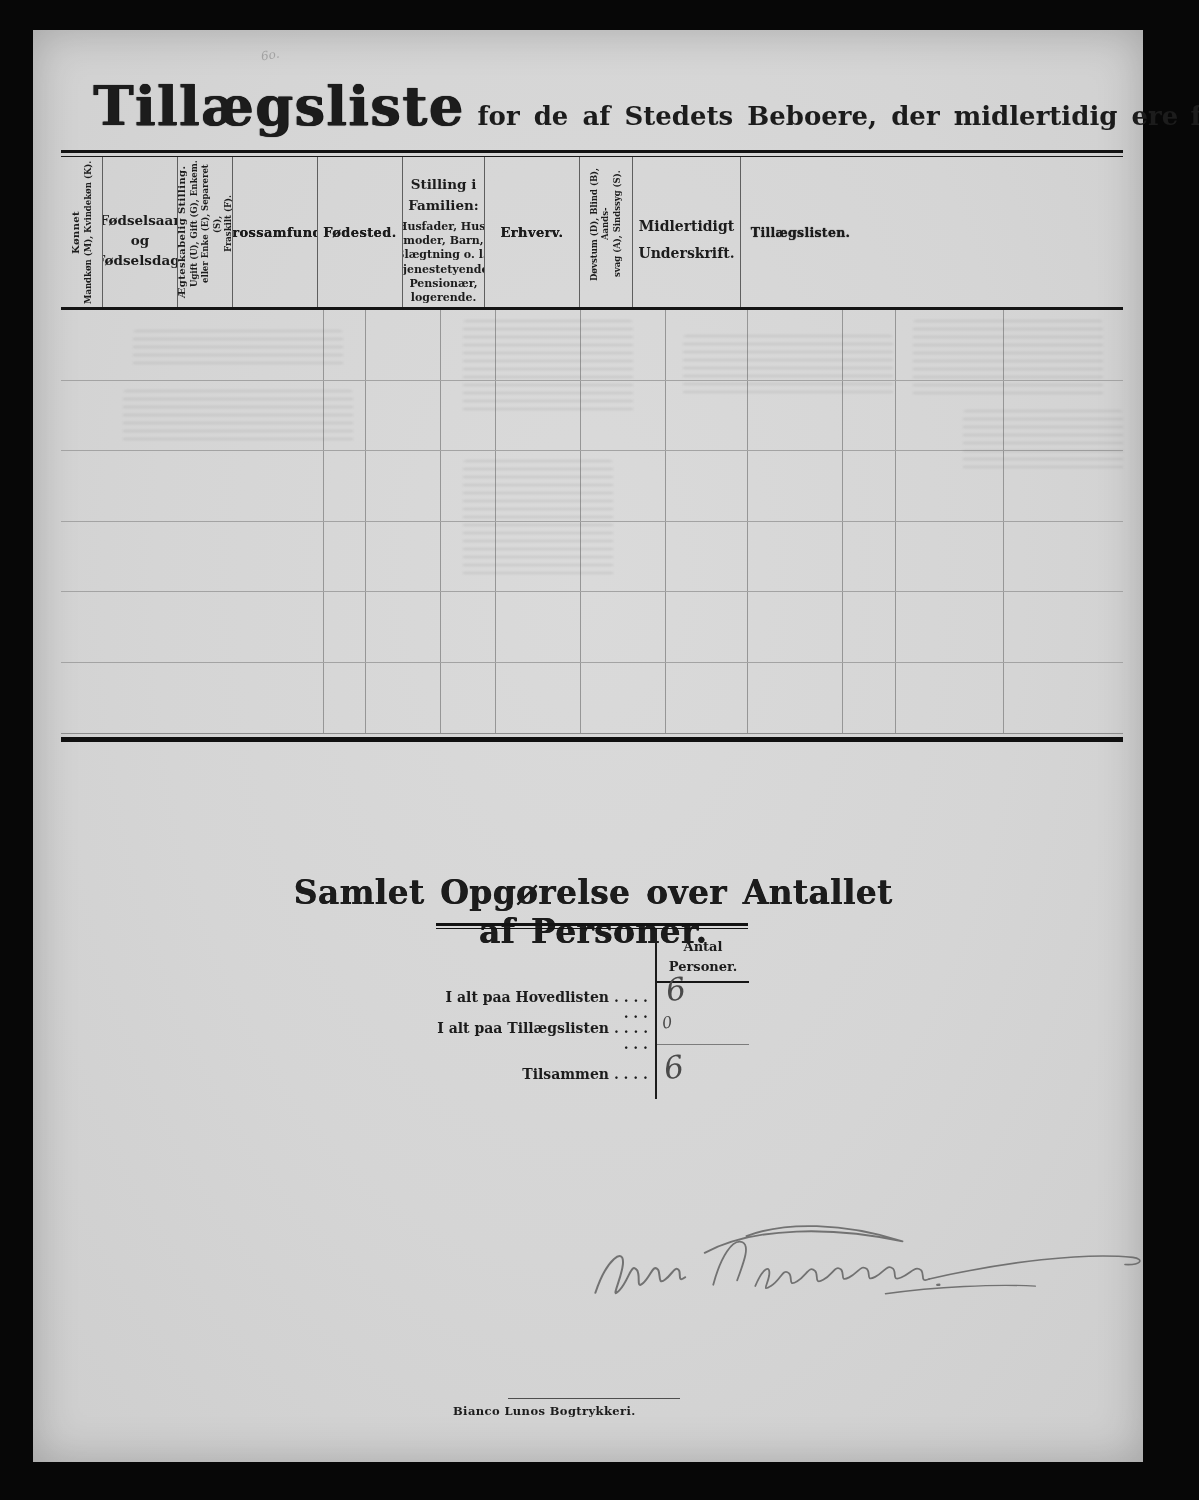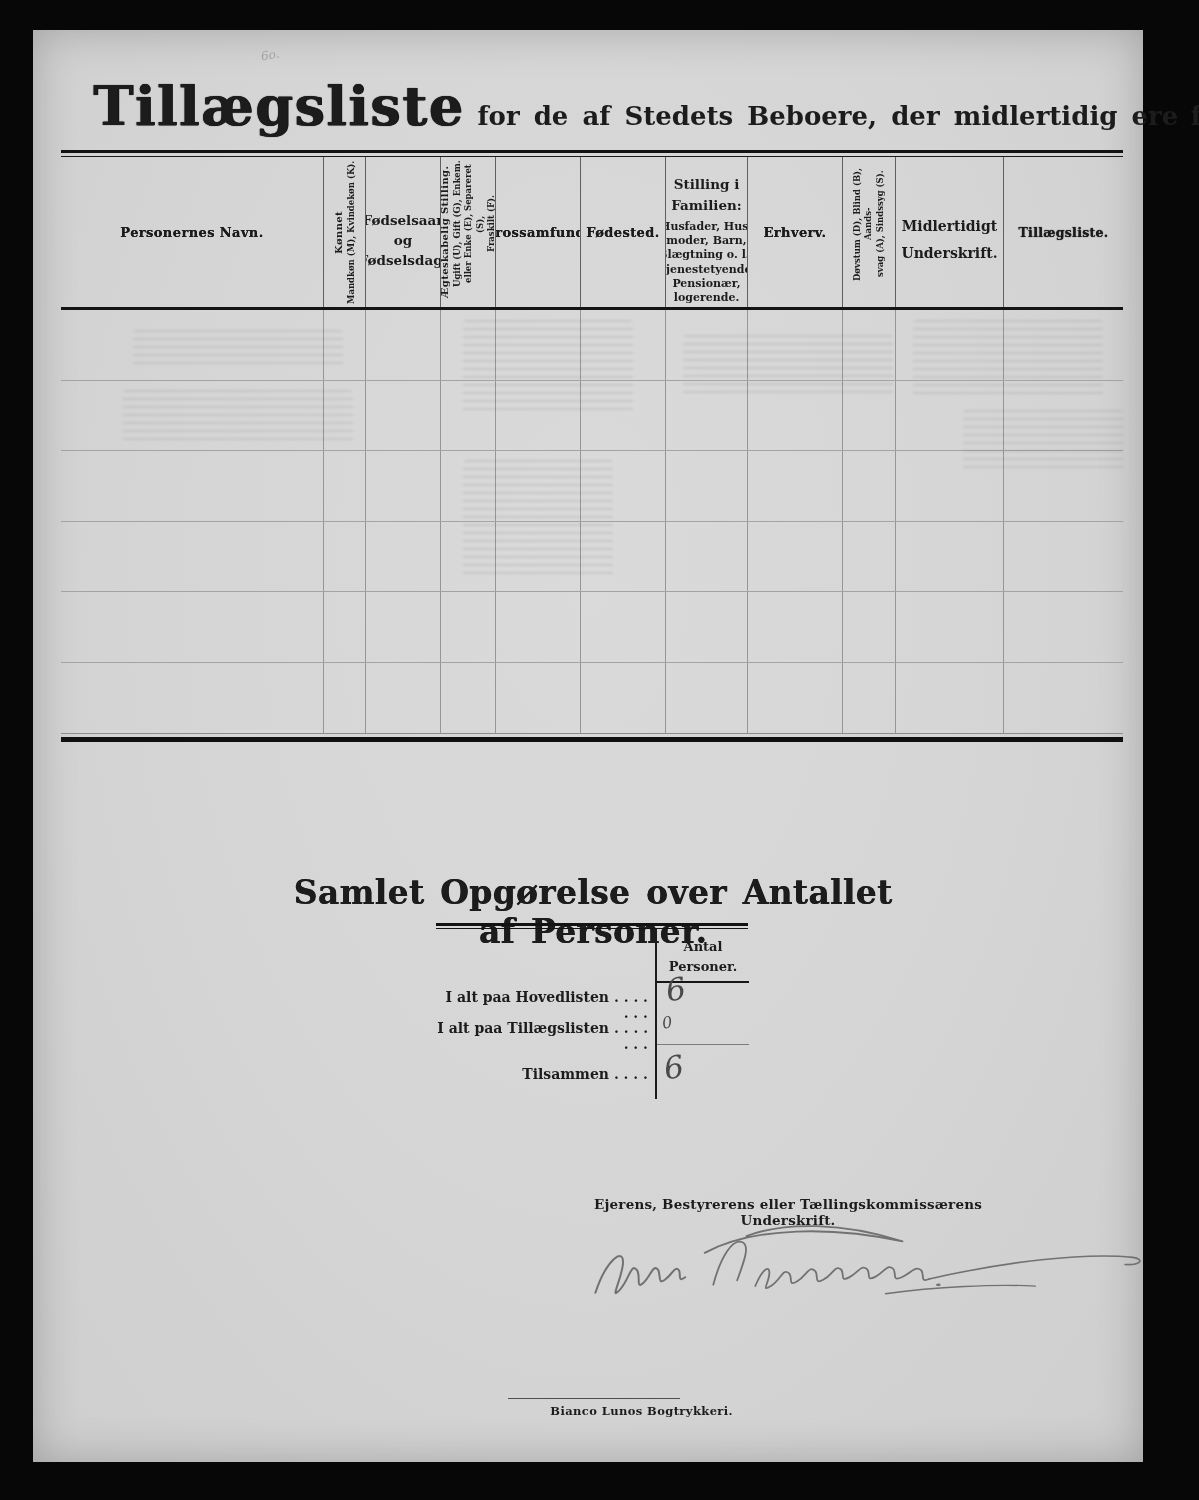--- a/index.html
+++ b/index.html
@@ -92,44 +92,41 @@
   .hv2{left:228px;top:126px;font-size:31px;}
   
   .sig-caption{
     position:absolute;left:520px;top:1166px;width:470px;text-align:center;
     font-weight:bold;font-size:13.5px;letter-spacing:.2px;
   }
   .sig-svg{position:absolute;left:552px;top:1186px;width:570px;height:105px;transform:rotate(-1deg);}
   
   .printer-rule{position:absolute;left:475px;top:1368px;width:172px;border-top:1px solid #4e4e4e;}
   .printer{
-    position:absolute;left:420px;top:1374px;width:280px;text-align:right;
+    position:absolute;left:420px;top:1374px;width:280px;text-align:left;
     font-weight:bold;font-size:11.5px;letter-spacing:.4px;
   }
 </style>
 </head>
 <body>
 
 <div class="paper">
 
   <div class="pencil">6o.</div>
 
   <div class="title-block">
     <span class="title-main">Tillægsliste</span>
     <span class="title-rest">for de af Stedets Beboere, der midlertidig ere</span>
     <span class="title-emph">fraværende.</span>
   </div>
 
   <div class="main-table">
     <div class="rule-double"></div>
 
     <div class="hrow">
-      <div class="cell c0">
-        <div class="h-name">Personernes Navn.</div>
-      </div>
       <div class="cell c1">
         <div class="vwrap">
           <div class="vhead">Kønnet</div>
           <div class="vsub">Mandkøn (M), Kvindekøn (K).</div>
         </div>
       </div>
       <div class="cell c2">
         <div class="h-big pre">Fødselsaar
 og
 Fødselsdag.</div>
@@ -165,21 +162,21 @@
         <div class="vwrap">
           <div class="vsub pre">Døvstum (D), Blind (B), Aands-
 svag (A), Sindssyg (S).</div>
         </div>
       </div>
       <div class="cell c9">
         <div class="h-tall pre">Midlertidigt
 Underskrift.</div>
       </div>
       <div class="cell c10">
-        <div class="h-smudge">Tillægsliste.</div>
+        <div class="h-smudge">Tillægslisten.</div>
       </div>
     </div>
 
     <div class="header-rule"></div>
 
     <div class="tbody">
       <div class="brow">
         <div class="bc c0"></div>
           <div class="bc c1"></div>
           <div class="bc c2"></div>
@@ -280,21 +277,20 @@
     <div class="sum-header-rule"></div>
     <div class="sum-label sl0">I alt paa Hovedlisten . . . . . . .</div>
     <div class="sum-label sl1">I alt paa Tillægslisten  . . . . . . .</div>
     <div class="sum-thin-rule"></div>
     <div class="sum-label sl2">Tilsammen . . . .</div>
     <div class="hand hv0">6</div>
     <div class="hand hv1">0</div>
     <div class="hand hv2">6</div>
   </div>
 
-  <div class="sig-caption">Ejerens, Bestyrerens eller Tællingskommissærens Underskrift.</div>
 
   <svg class="sig-svg" viewBox="0 0 570 105" role="img" aria-label="Ville Thorstensen">
     <g fill="none" stroke="#616161" stroke-linecap="round" stroke-linejoin="round" opacity="0.85">
 
       <path stroke-width="2" d="M10,72 C22,38 40,26 38,44 C36,60 24,80 34,70 C44,60 46,42 52,50
            C56,56 50,70 58,63 C66,56 68,44 73,50 C76,54 72,66 80,60
            C88,54 90,46 94,51 C96,54 92,64 100,58"></path>
 
       <path stroke-width="1.8" d="M128,66 C136,38 148,20 158,24 C166,28 158,46 152,62
            M120,34 C170,8 250,10 318,26 C260,6 200,4 162,18"></path>

